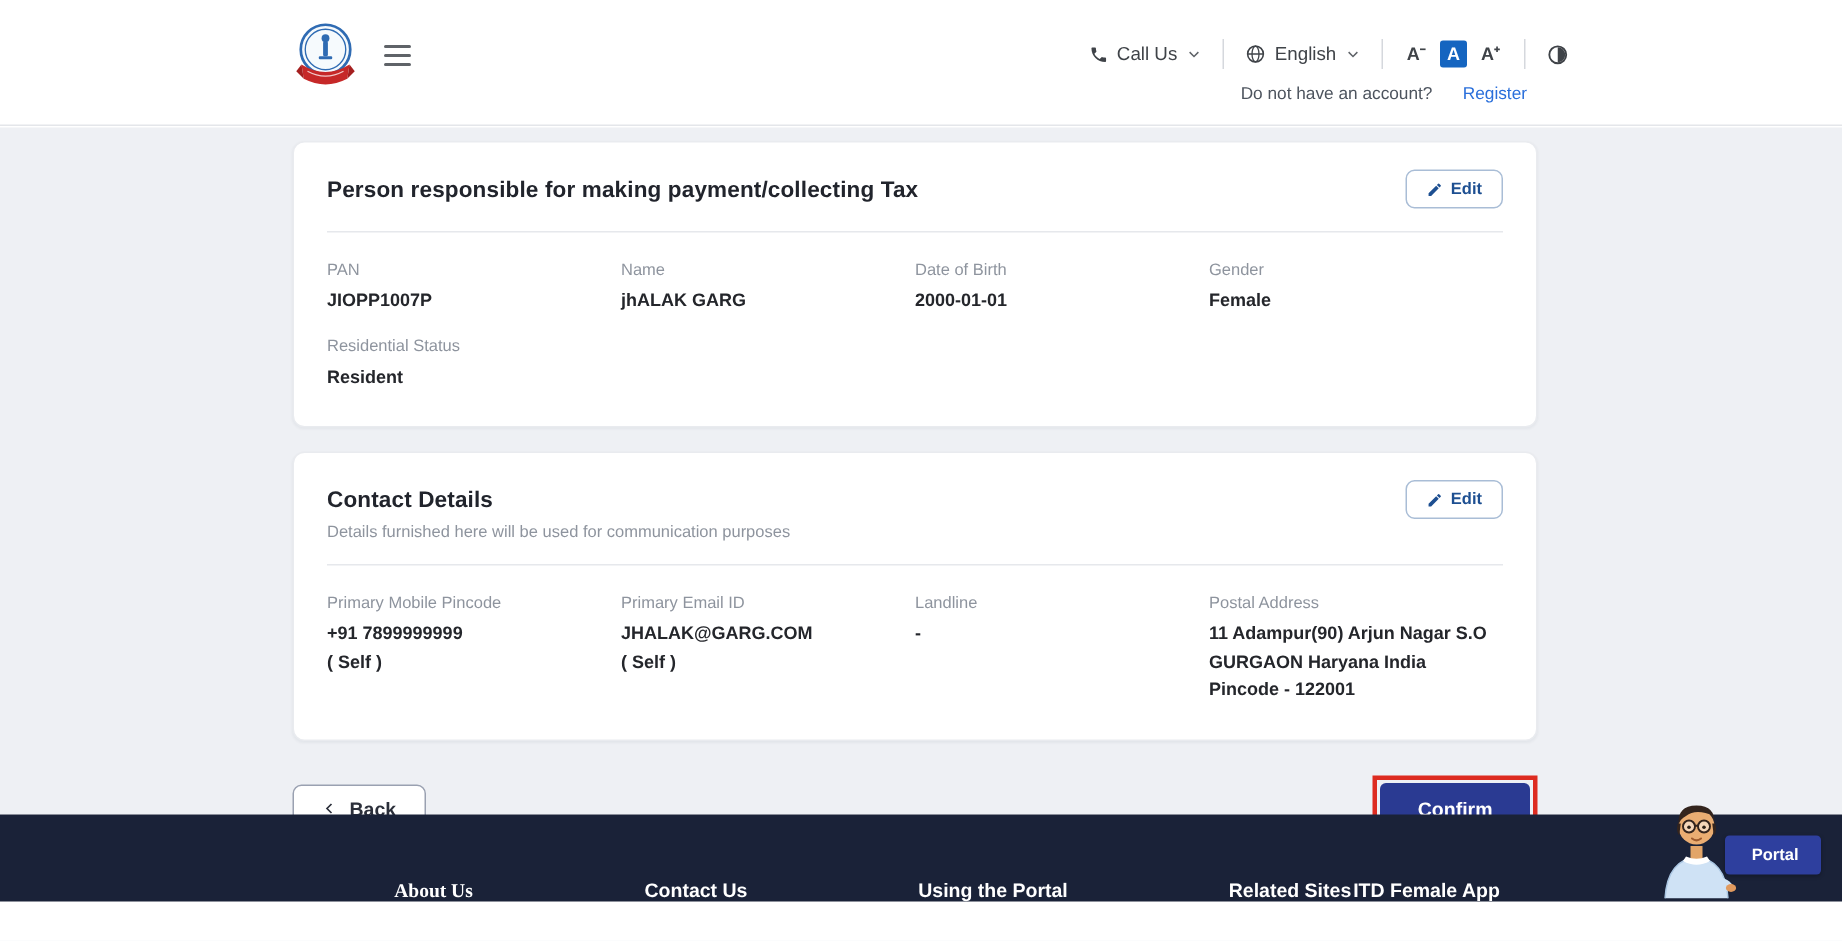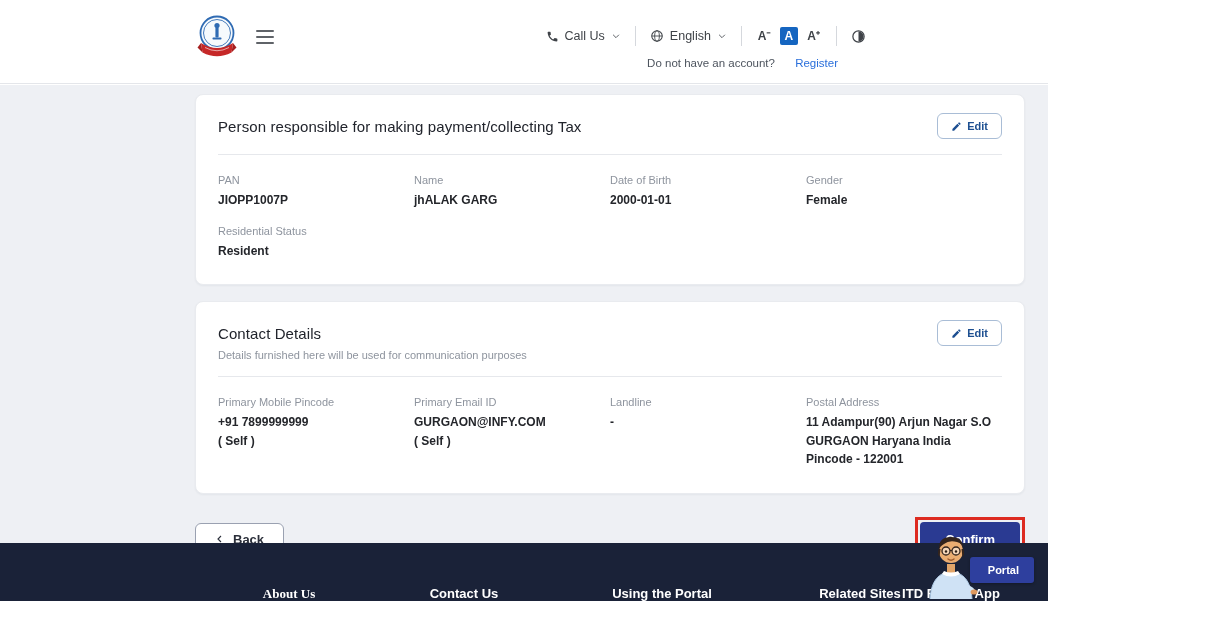--- a/index.html
+++ b/index.html
@@ -1,17 +1,17 @@
 <!DOCTYPE html>
 <html><head>
 <meta charset="utf-8">
 <style>
   * { margin:0; padding:0; box-sizing:border-box; }
   body { font-family:"Liberation Sans", sans-serif; background:#fff; }
-  .page { position:relative; width:1048px; height:627px; background:#fff; overflow:hidden; }
+  .page { position:relative; width:1228px; height:627px; background:#fff; overflow:hidden; }
 
   
   .top-header { position:absolute; top:0; left:0; right:0; height:84px; background:#fff; border-bottom:1px solid #e4e6ea; z-index:3; }
   .header-left { position:absolute; left:196px; top:14px; display:flex; align-items:center; gap:18px; }
   .logo { width:42px; height:46px; cursor:pointer; }
   .hamburger { display:flex; flex-direction:column; gap:4px; width:18px; cursor:pointer; padding:2px 0; }
   .hamburger span { display:block; height:2px; background:#5f6368; border-radius:1px; }
 
   .header-controls { position:absolute; right:182px; top:26px; display:flex; align-items:center; color:#3f4348; font-size:12.5px; }
   .hc-item { display:flex; align-items:center; gap:6px; cursor:pointer; white-space:nowrap; }
@@ -22,21 +22,21 @@
   .register-row { position:absolute; right:210px; top:57px; font-size:11.5px; color:#4d545e; white-space:nowrap; }
   .register-row a { color:#2a6fdb; text-decoration:none; margin-left:17px; cursor:pointer; }
 
   
   .content-area { position:absolute; top:85px; left:0; right:0; height:458px; background:#eef0f4; }
   .container { width:830px; margin:9px 0 0 195px; }
 
   .card { background:#fff; border:1px solid #e9ebef; border-radius:8px; box-shadow:0 1px 2px rgba(20,30,60,.05); padding:18px 22px 24px; }
   .card + .card { margin-top:16px; }
   .card-head { display:flex; justify-content:space-between; align-items:flex-start; }
-  .card-title { font-size:15px; font-weight:400; color:#21242c; margin-top:5px; letter-spacing:.1px; }
+  .card-title { font-size:15px; font-weight:700; color:#21242c; margin-top:5px; letter-spacing:.1px; }
   .card-subtitle { font-size:11px; color:#8e949e; margin-top:7px; }
   .edit-btn { display:flex; align-items:center; gap:5px; border:1px solid #a9bdd6; background:#fff; color:#1d4f91; font-family:inherit; font-size:11px; font-weight:700; padding:6px 13px; border-radius:6px; cursor:pointer; }
   .divider { height:1px; background:#e6e8ec; margin-top:15px; }
 
   .fields-grid { display:grid; grid-template-columns:repeat(4,1fr); margin-top:19px; }
   .fields-grid.row2 { margin-top:15px; }
   .field-label { font-size:11px; color:#8e949e; margin-bottom:5px; }
   .field-value { font-size:12px; font-weight:700; color:#24262b; line-height:1.55; }
 
   .actions-row { display:flex; justify-content:space-between; align-items:center; margin-top:23px; }
@@ -184,21 +184,21 @@
           <div class="field">
             <div class="field-label">Primary Mobile Pincode</div>
             <div class="field-value">
               <div>+91 7899999999</div>
               <div>( Self )</div>
             </div>
           </div>
           <div class="field">
             <div class="field-label">Primary Email ID</div>
             <div class="field-value">
-              <div>GURGAON@INFY.COM</div>
+              <div>JHALAK@GARG.COM</div>
               <div>( Self )</div>
             </div>
           </div>
           <div class="field">
             <div class="field-label">Landline</div>
             <div class="field-value">
               <div>-</div>
             </div>
           </div>
           <div class="field">

